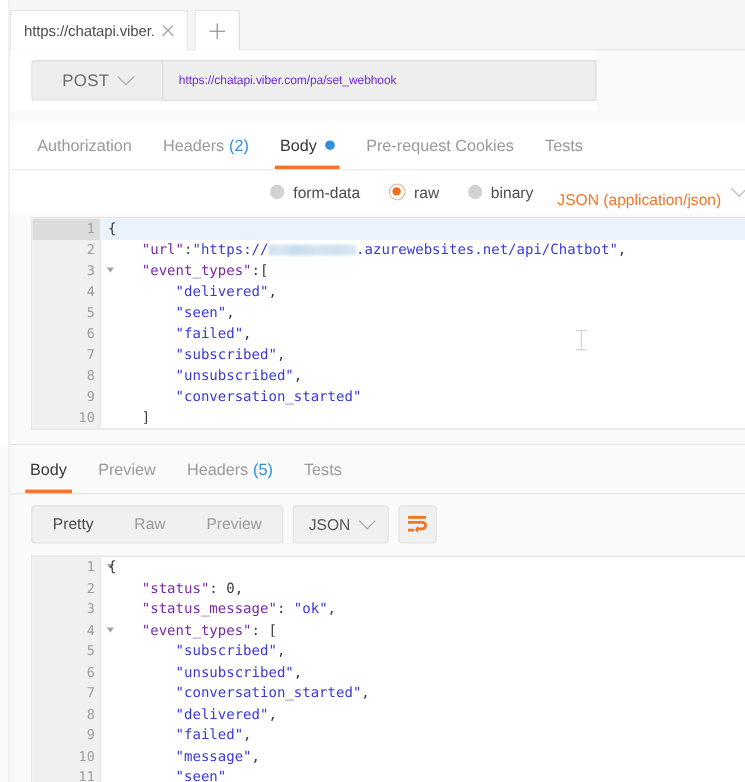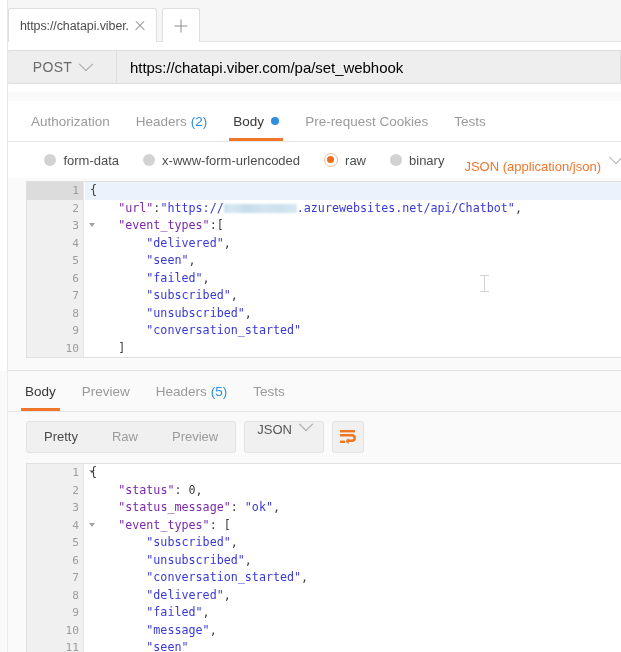--- a/index.html
+++ b/index.html
@@ -109,25 +109,26 @@
     position: absolute;
     background: #8e8e8e;
   }
   .plus::before { left: 0; top: 6px; width: 13px; height: 1.4px; }
   .plus::after  { top: 0; left: 6px; height: 13px; width: 1.4px; }
 
   
   .urlrow {
     position: absolute;
     left: 7px; top: 42px;
-    width: 614px; height: 50px;
-    background: #ffffff;
-    box-sizing: border-box;
-    display: flex;
-    align-items: center;
+    width: 490px; height: 50px;
+    background: #ffffff;
+    box-sizing: border-box;
+    display: flex;
+    align-items: center;
+    padding-left: 19px;
   }
   .method-box {
     width: 109px; height: 34px;
     background: #eeeeee;
     border: 1px solid #dedede;
     border-right: none;
     border-radius: 3px 0 0 3px;
     box-sizing: border-box;
     display: flex;
     align-items: center;
@@ -153,22 +154,22 @@
     background: #eeeeee;
     border: 1px solid #dedede;
     box-sizing: border-box;
     display: flex;
     align-items: center;
     padding-left: 13px;
     overflow: hidden;
     cursor: text;
   }
   .url-box .utext {
-    font-size: 15px;
-    color: #000000;
+    font-size: 10px;
+    color: #6d28d9;
     white-space: nowrap;
     letter-spacing: -0.05px;
     text-align: right;
   }
 
   
   .reqtabs {
     position: absolute;
     left: 7px; top: 101px;
     width: 614px; height: 41px;
@@ -418,20 +419,21 @@
   }
   .seg.active { color: #4a4a4a; }
   .lang-box {
     height: 32px;
     margin-left: 8px;
     background: #f0f0f0;
     border: 1px solid #e2e2e2;
     border-radius: 3px;
     box-sizing: border-box;
     display: flex;
+    align-items: center;
     padding: 0 12px;
     cursor: pointer;
   }
   .lang-box .ltext { font-size: 13px; color: #555; }
   .wrap-btn {
     width: 32px; height: 32px;
     margin-left: 8px;
     background: #f0f0f0;
     border: 1px solid #e2e2e2;
     border-radius: 3px;
@@ -484,24 +486,20 @@
       </div>
       <div class="rtab">
         <span>Tests</span>
       </div>
     </div>
 
   <div class="bodytypes" id="body-types">
       <div class="radio-item">
         <span class="radio"></span>
         <span class="rl">form-data</span>
-      </div>
-      <div class="radio-item">
-        <span class="radio"></span>
-        <span class="rl">x-www-form-urlencoded</span>
       </div>
       <div class="radio-item">
         <span class="radio checked"></span>
         <span class="rl">raw</span>
       </div>
       <div class="radio-item">
         <span class="radio"></span>
         <span class="rl">binary</span>
       </div>
       <div class="fmt-select">

